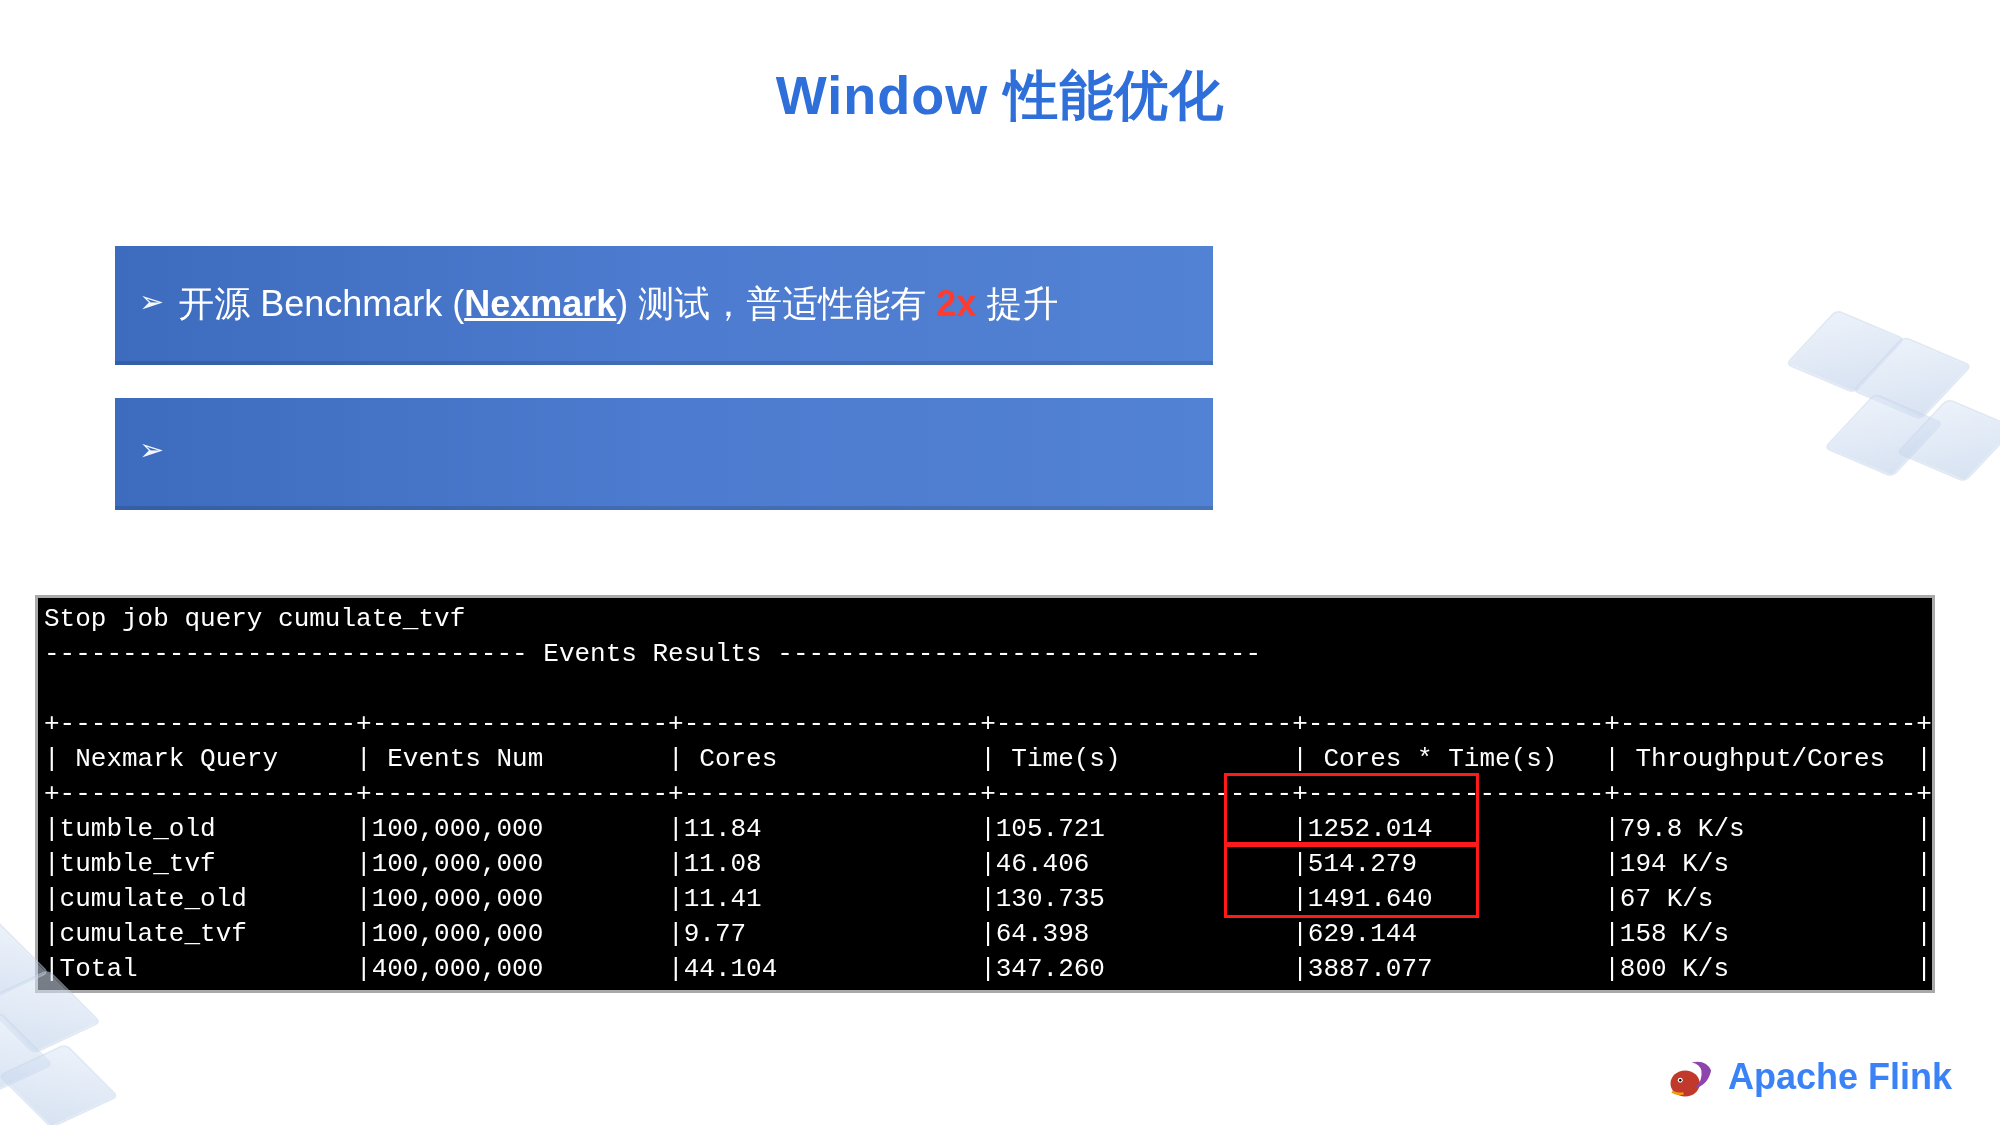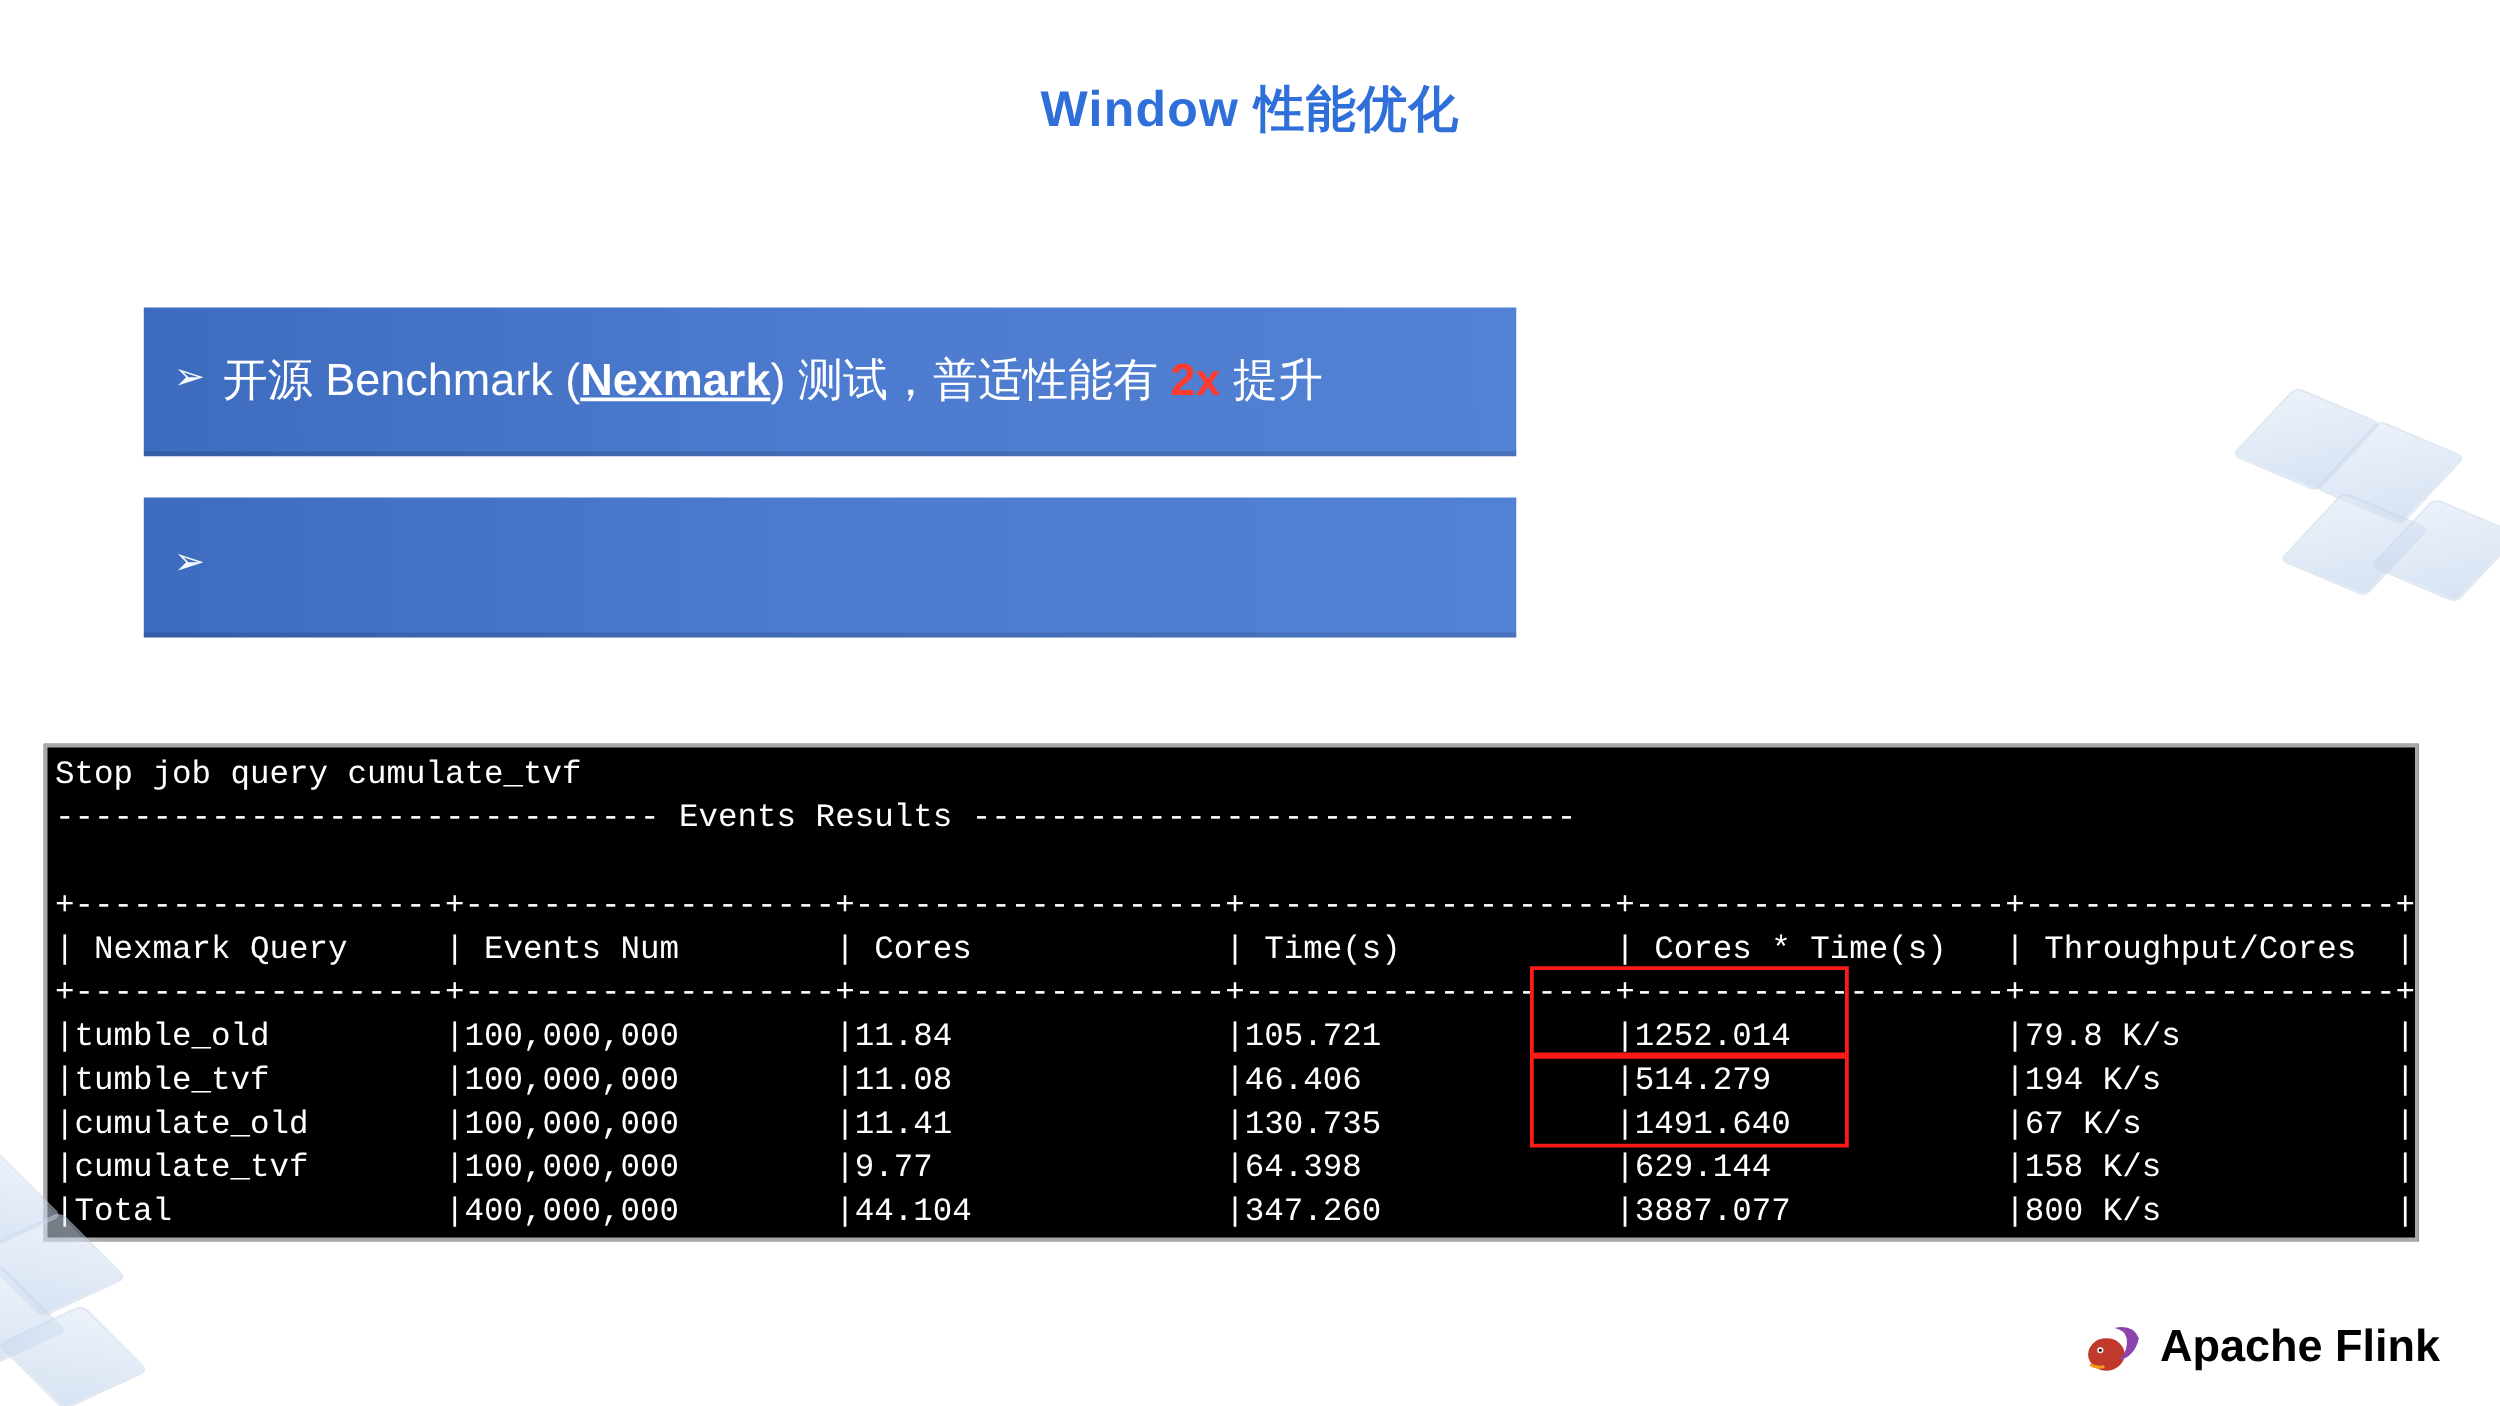--- a/index.html
+++ b/index.html
@@ -17,21 +17,21 @@
     height: 1125px;
     position: relative;
     background: #ffffff;
   }
   .title {
     position: absolute;
     top: 60px;
     left: 0;
     width: 100%;
     text-align: center;
-    font-size: 40px;
+    font-size: 54px;
     font-weight: 700;
     color: #2e6fd9;
     letter-spacing: 1px;
   }
   .bullet {
     position: absolute;
     left: 115px;
     width: 1098px;
     box-sizing: border-box;
     background: linear-gradient(to right, #3d6bbd 0%, #4d7bcf 50%, #5282d4 100%);
@@ -86,21 +86,21 @@
     position: absolute;
     right: 48px;
     bottom: 22px;
     display: flex;
     align-items: center;
     gap: 12px;
   }
   .logo-text {
     font-size: 36px;
     font-weight: 800;
-    color: #000000;
+    color: #3b82f6;
   }
   .logo-icon {
     width: 52px;
     height: 52px;
     display: flex;
     align-items: center;
     justify-content: center;
   }
 
   

